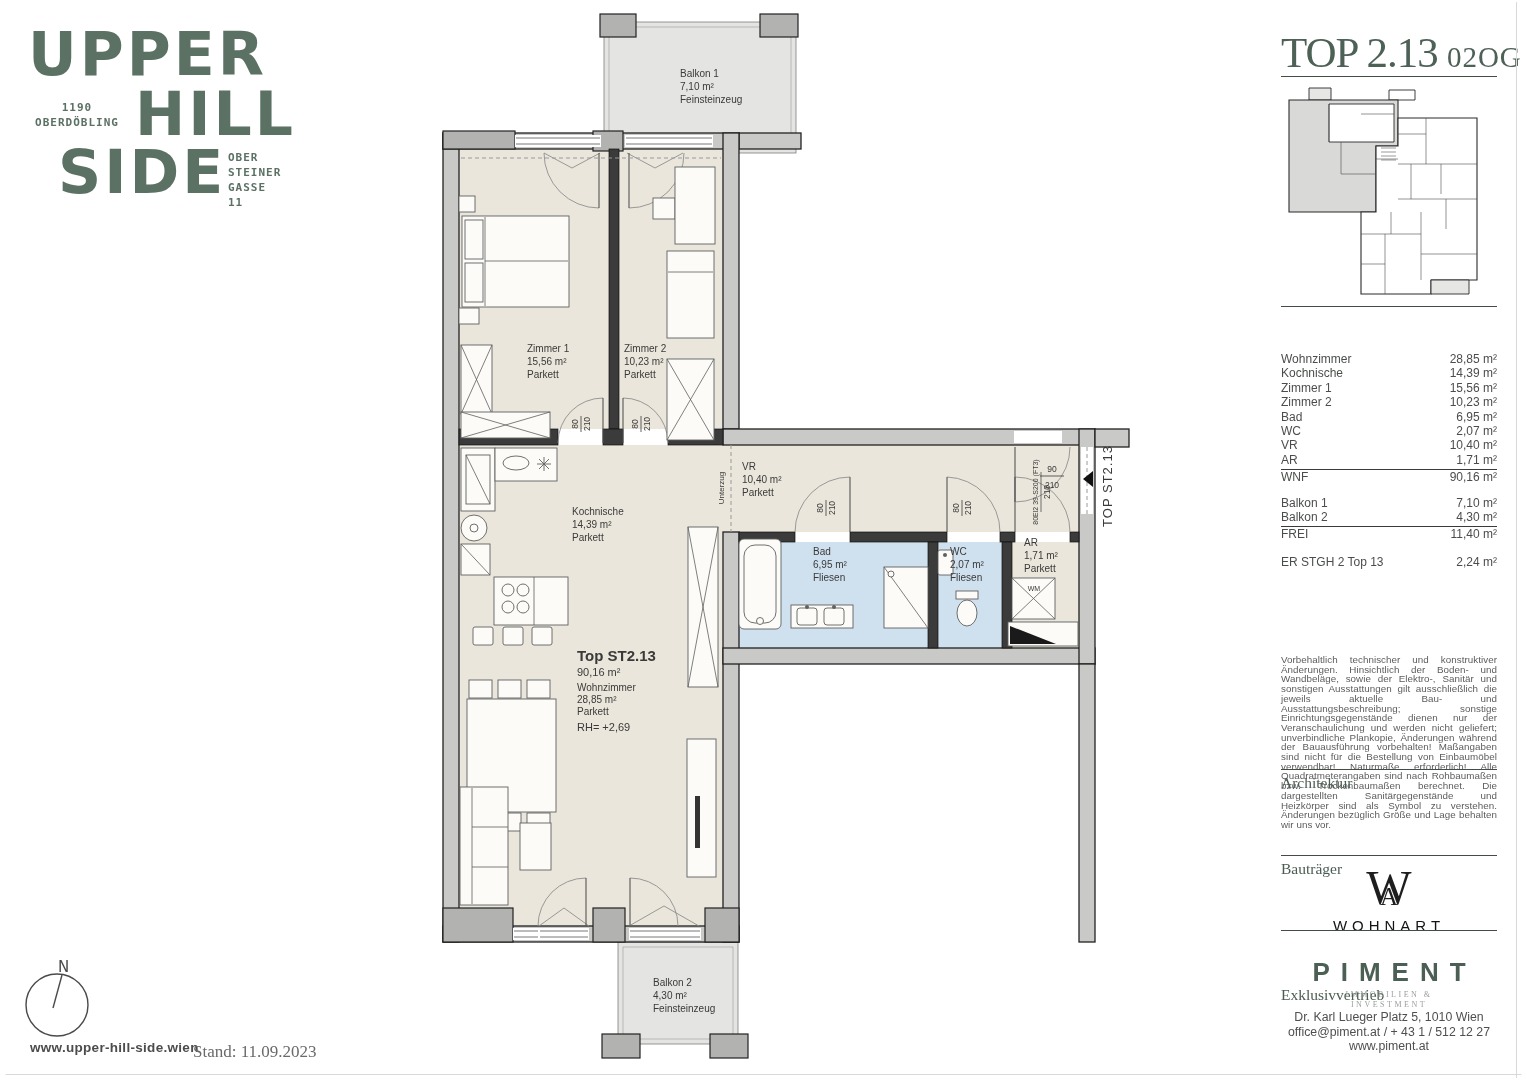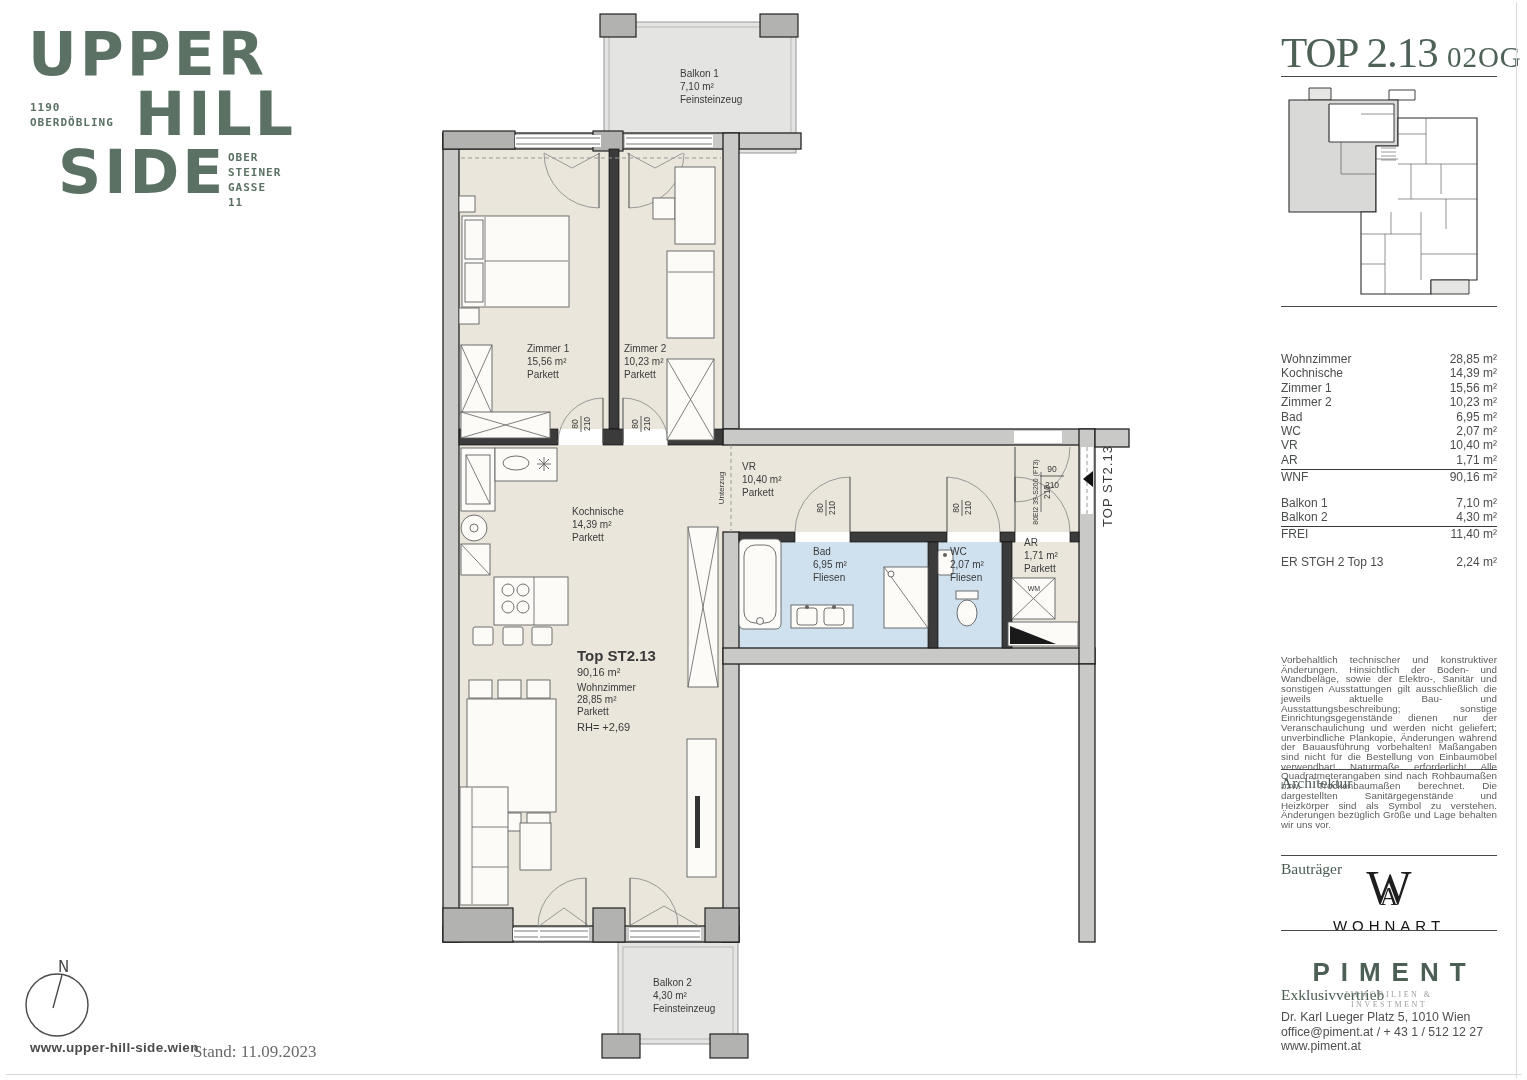--- a/index.html
+++ b/index.html
@@ -34,21 +34,21 @@
   .wmark{position:relative;height:46px;}
   .wmark .w{position:absolute;left:50%;transform:translateX(-50%);top:-4px;
             font-family:"Liberation Serif",serif;font-size:48px;line-height:1;}
   .wmark .a{position:absolute;left:50%;transform:translateX(-50%);top:16px;
             font-family:"Liberation Serif",serif;font-size:25px;line-height:1;}
   .wtext{font-size:15px;letter-spacing:5px;margin-top:3px;font-family:"Liberation Sans",sans-serif;color:#141414;}
   .piment{position:absolute;left:0;top:958px;width:216px;text-align:center;}
   .piment .pmain{color:#4c5f54;font-weight:bold;font-size:26px;letter-spacing:11px;padding-left:11px;line-height:1.1;}
   .piment .psub{color:#9aa09a;font-family:"Liberation Serif",serif;font-size:8px;
                 letter-spacing:2.5px;line-height:10px;margin-top:3px;}
-  .contact{position:absolute;left:0;top:1010px;width:216px;font-size:12.3px;line-height:14.6px;color:#4f4f4f;text-align:left;}
+  .contact{position:absolute;left:0;top:1010px;width:216px;font-size:12.3px;line-height:14.6px;color:#4f4f4f;text-align:center;}
 
   
   .website{position:absolute;left:30px;top:1040px;font-size:13.5px;font-weight:600;color:#4c4c4c;letter-spacing:0.3px;}
   .stand{position:absolute;left:193px;top:1042px;font-family:Liberation Serif, serif;font-size:17px;color:#6a6a6a;}
 
   
   .edge-r{position:absolute;left:1516px;top:0;width:1px;height:1080px;background:#d9d9d9;}
   .edge-b{position:absolute;left:0;top:1074px;width:1527px;height:1px;background:#d9d9d9;}
 
   
@@ -76,21 +76,21 @@
 </style>
 </head>
 <body>
 
 <div class="page">
 
   <div>
     <div class="brand-word" style="left:28px;top:24px;">UPPER</div>
     <div class="brand-word" style="left:135px;top:84px;">HILL</div>
     <div class="brand-word" style="left:58px;top:142px;">SIDE</div>
-    <div class="brand-small" style="left:30px;top:100px;width:94px;text-align:left;">1190
+    <div class="brand-small" style="left:30px;top:100px;width:94px;text-align:center;">1190
 OBERDÖBLING</div>
     <div class="brand-small" style="left:228px;top:150px;">OBER
 STEINER
 GASSE
 11</div>
   </div>
 
   <svg class="plan abs" style="left:430px;top:0;" width="710" height="1080" viewBox="430 0 710 1080">
 
     <g>

